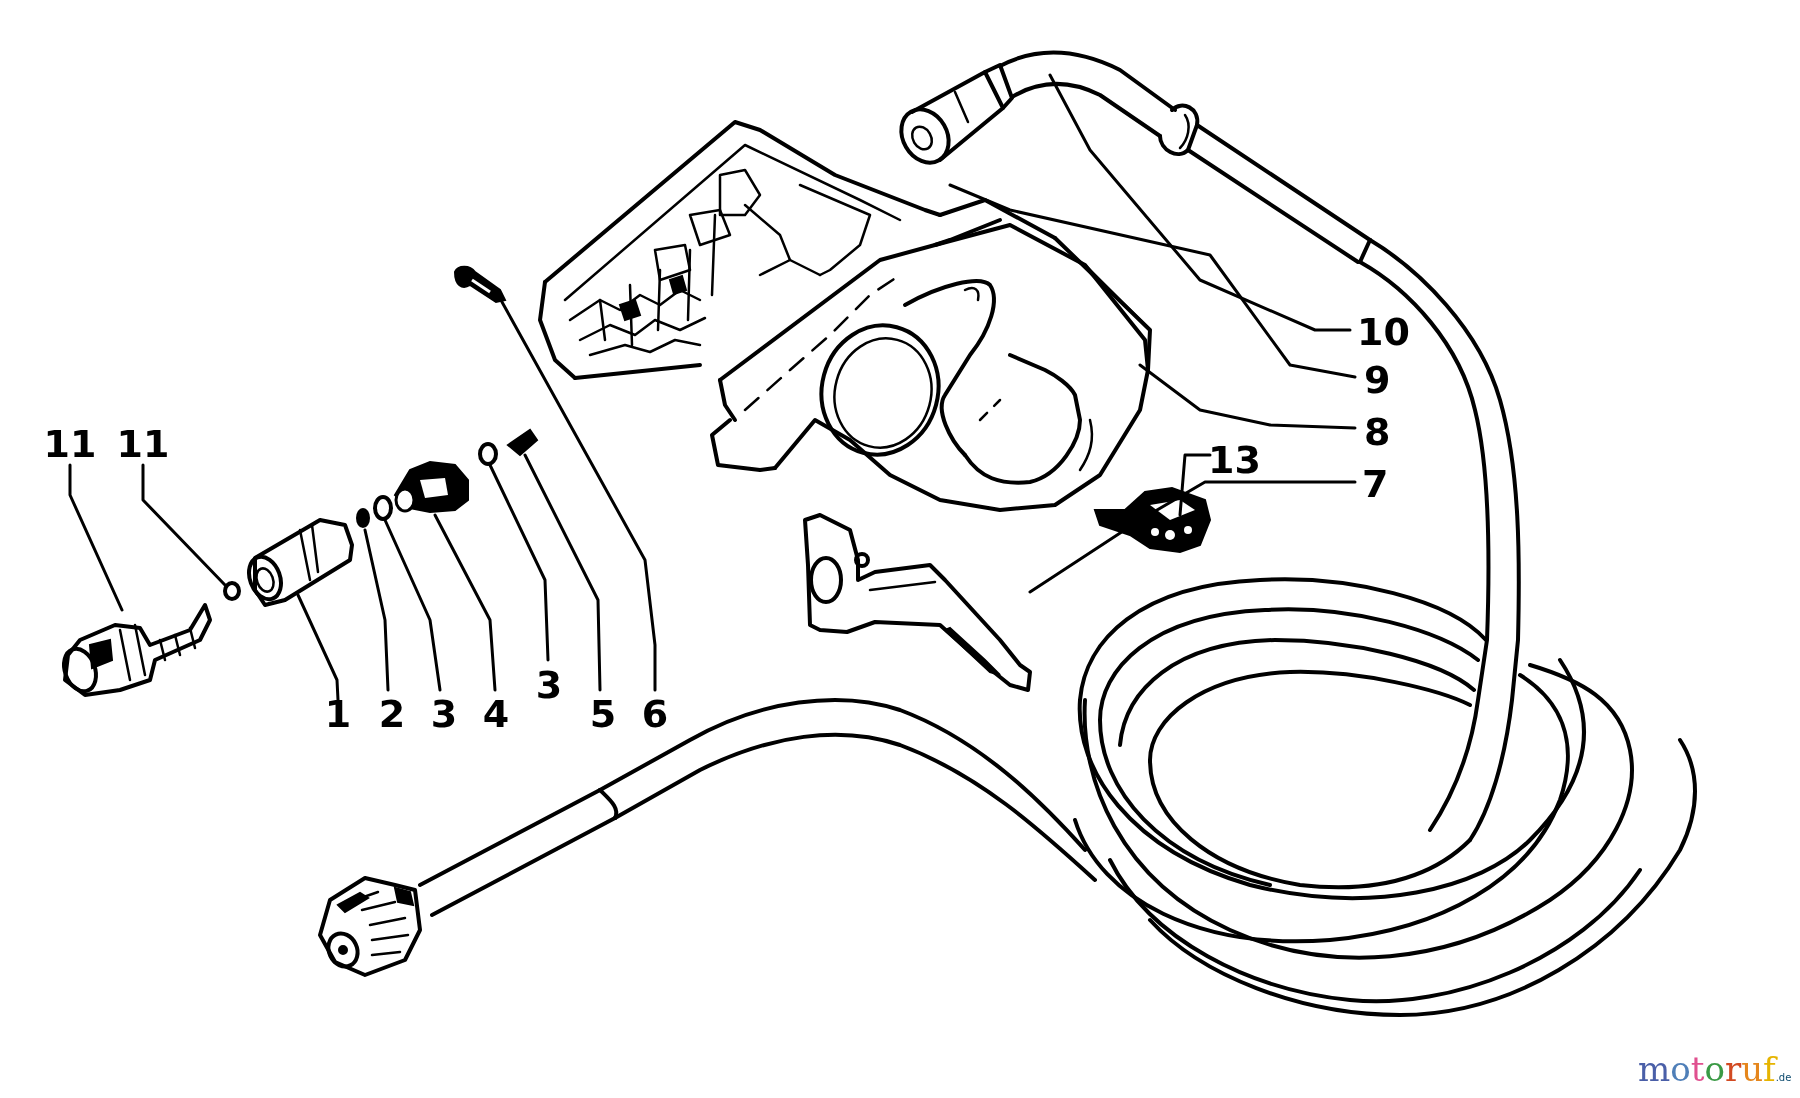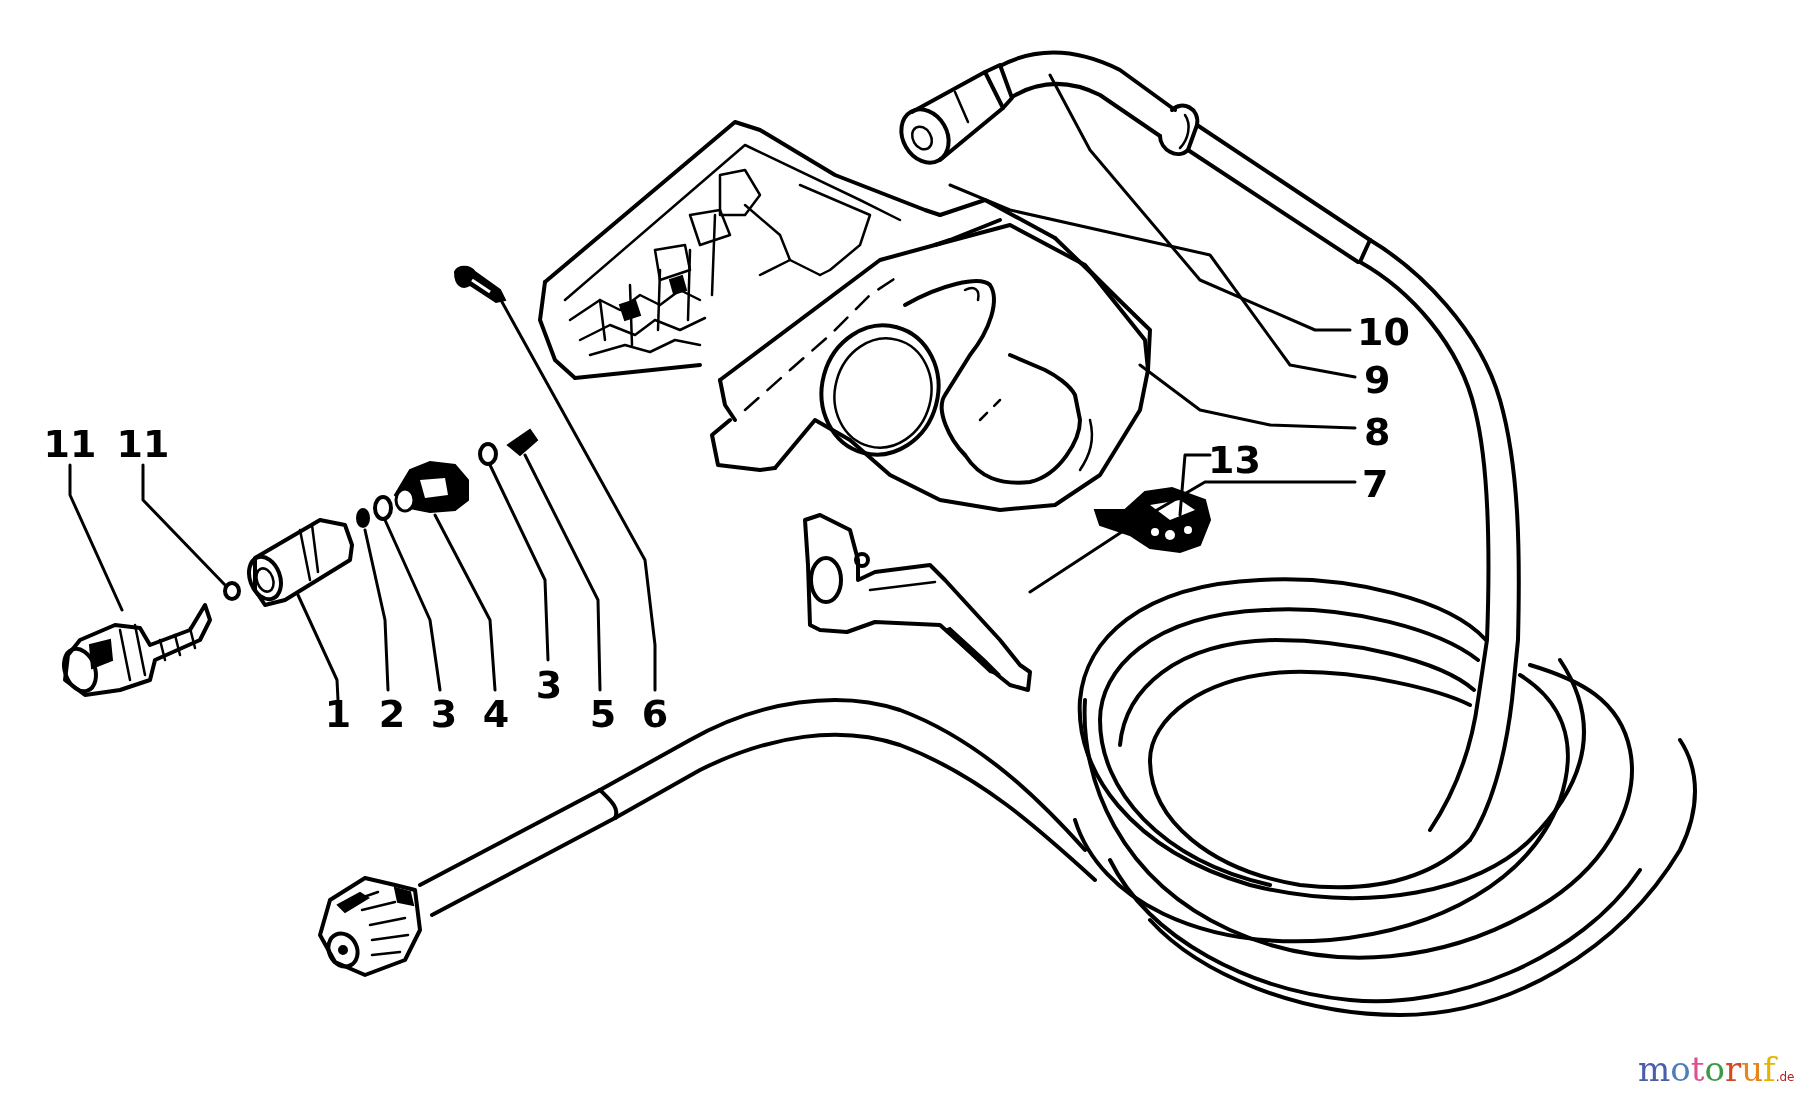--- a/index.html
+++ b/index.html
@@ -18,21 +18,21 @@
     .watermark {
       position: absolute;
       left: 1638px;
       top: 1052px;
       font-family: "DejaVu Serif", serif;
       font-size: 34px;
       letter-spacing: 0px;
       white-space: nowrap;
       line-height: 1;
     }
-    .watermark .tld { font-family: "DejaVu Sans", sans-serif; font-size: 12px; color: #b91c1c; }
+    .watermark .tld { font-family: "DejaVu Sans", sans-serif; font-size: 10px; color: #0c4a6e; }
   </style>
 </head>
 <body>
 
 <svg id="canvas" viewBox="0 0 1800 1098" xmlns="http://www.w3.org/2000/svg">
 
   <g>
 
     <g>
       <ellipse class="ln" cx="925" cy="136" rx="22" ry="28" transform="rotate(-30 925 136)"></ellipse>

